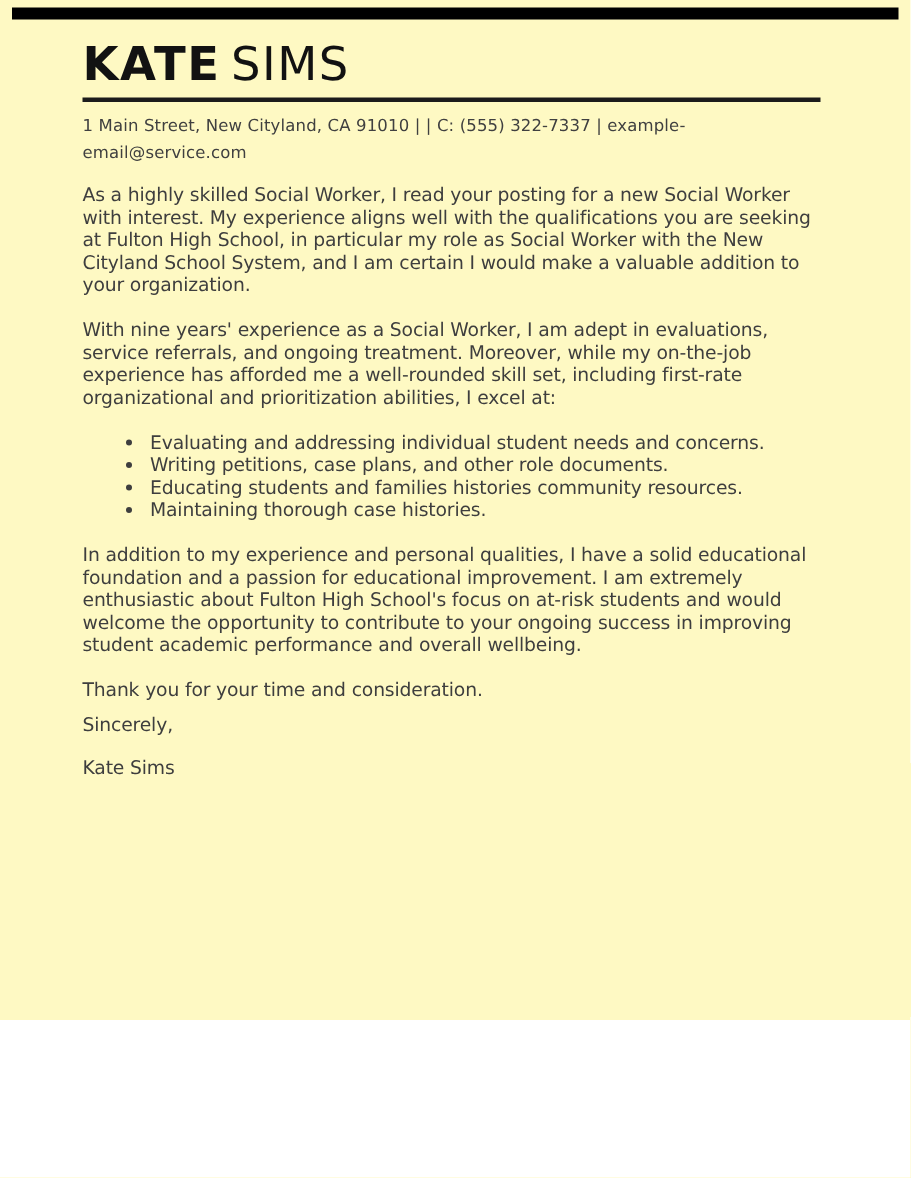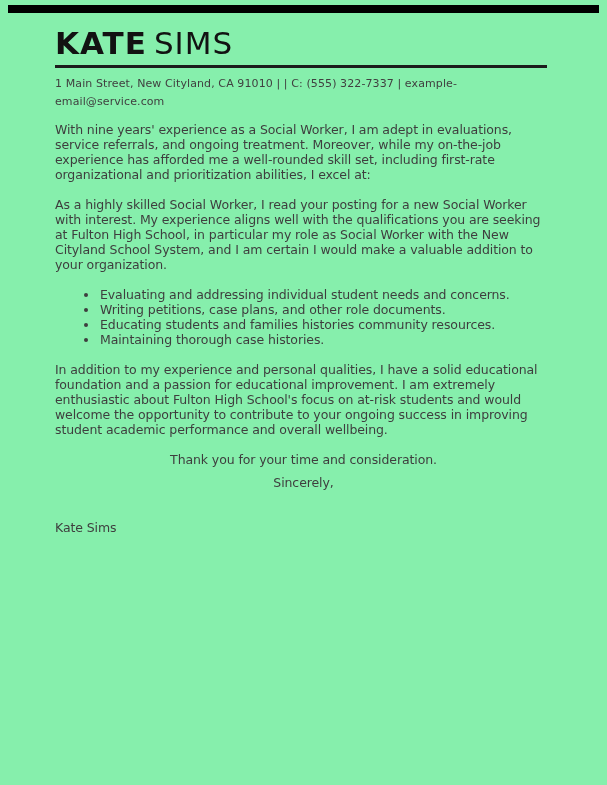--- a/index.html
+++ b/index.html
@@ -3,22 +3,22 @@
 <meta charset="utf-8">
 <style>
   html, body {
     margin: 0;
     padding: 0;
     background: #ffffff;
   }
   .page {
     position: relative;
     width: 607px;
-    height: 785px;
-    background: #86efac;
+    height: 680px;
+    background: #fef9c3;
     overflow: hidden;
     font-family: "DejaVu Sans", "Liberation Sans", sans-serif;
     box-sizing: border-box;
     padding: 0 55px 0 55px;
   }
   .top-bar {
     position: absolute;
     top: 5px;
     left: 8px;
     right: 8px;
@@ -52,22 +52,22 @@
   .body {
     margin-top: 12px;
     width: 497px;
     font-size: 12.5px;
     line-height: 15px;
     color: #3e3e3e;
     letter-spacing: -0.1px;
   }
   .body p { margin: 0 0 15px 0; }
   .body p.salutation { margin-bottom: 8px; }
-  .body p.thanks     { margin-bottom: 8px; text-align: center; }
-  .body p.closing    { margin-bottom: 30px; text-align: center; }
+  .body p.thanks     { margin-bottom: 8px; }
+  .body p.closing    { margin-bottom: 14px; }
   .body p.signature  { margin-bottom: 0; }
   .body ul {
     margin: 0 0 15px 0;
     padding: 0 0 0 44px;
     list-style: disc;
   }
   .body ul li { margin: 0; padding-left: 1px; }
 </style>
 </head>
 <body>
@@ -77,23 +77,23 @@
   <div class="top-bar"></div>
 
   <header>
     <h1 class="name"><span class="first">KATE</span><span class="last">SIMS</span></h1>
     <div class="rule"></div>
     <p class="contact"><span>1 Main Street, New Cityland, CA 91010 |  | C: (555) 322-7337 | example-</span><br><span>email@service.com</span></p>
   </header>
 
   <main class="body">
 
+    <p>As a highly skilled Social Worker, I read your posting for a new Social Worker with interest. My experience aligns well with the qualifications you are seeking at Fulton High School, in particular my role as Social Worker with the New Cityland School System, and I am certain I would make a valuable addition to your organization.</p>
+
     <p>With nine years' experience as a Social Worker, I am adept in evaluations, service referrals, and ongoing treatment. Moreover, while my on-the-job experience has afforded me a well-rounded skill set, including first-rate organizational and prioritization abilities, I excel at:</p>
-
-    <p>As a highly skilled Social Worker, I read your posting for a new Social Worker with interest. My experience aligns well with the qualifications you are seeking at Fulton High School, in particular my role as Social Worker with the New Cityland School System, and I am certain I would make a valuable addition to your organization.</p>
 
     <ul>
       <li>Evaluating and addressing individual student needs and concerns.</li>
       <li>Writing petitions, case plans, and other role documents.</li>
       <li>Educating students and families histories community resources.</li>
       <li>Maintaining thorough case histories.</li>
     </ul>
 
     <p>In addition to my experience and personal qualities, I have a solid educational foundation and a passion for educational improvement. I am extremely enthusiastic about Fulton High School's focus on at-risk students and would welcome the opportunity to contribute to your ongoing success in improving student academic performance and overall wellbeing.</p>
 

